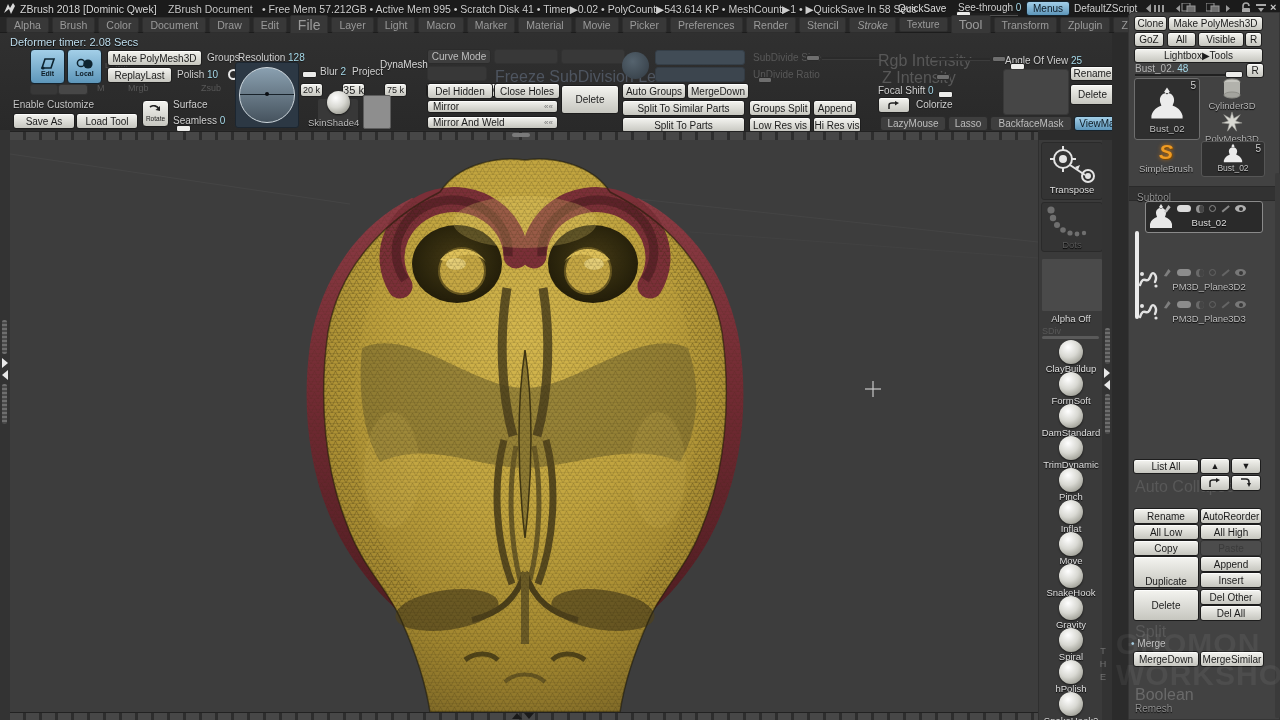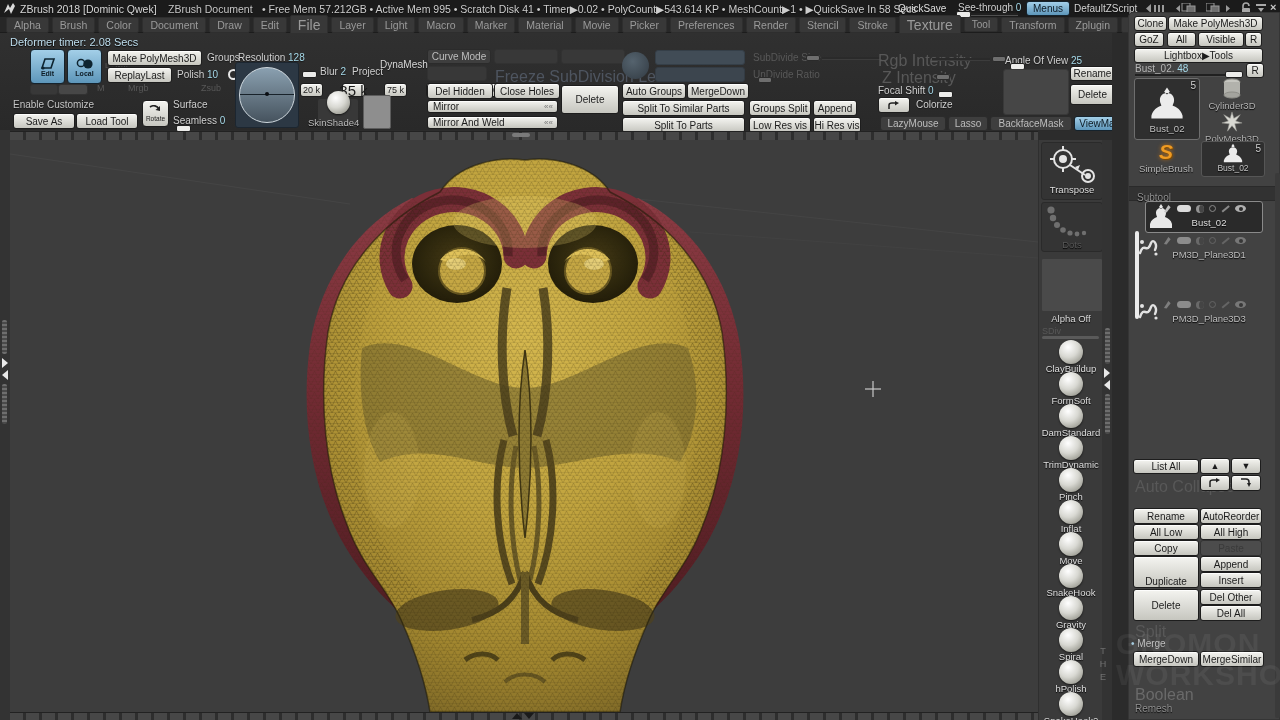--- a/index.html
+++ b/index.html
@@ -95,23 +95,23 @@
       <div style="background: rgb(56, 56, 56); border: 1px solid rgb(46, 46, 46); border-radius: 2px; color: rgb(154, 154, 154); font-size: 10.5px; padding: 1px 7px;">Layer</div>
       <div style="background: rgb(56, 56, 56); border: 1px solid rgb(46, 46, 46); border-radius: 2px; color: rgb(154, 154, 154); font-size: 10.5px; padding: 1px 7px;">Light</div>
       <div style="background: rgb(56, 56, 56); border: 1px solid rgb(46, 46, 46); border-radius: 2px; color: rgb(154, 154, 154); font-size: 10.5px; padding: 1px 7px;">Macro</div>
       <div style="background: rgb(56, 56, 56); border: 1px solid rgb(46, 46, 46); border-radius: 2px; color: rgb(154, 154, 154); font-size: 10.5px; padding: 1px 7px;">Marker</div>
       <div style="background: rgb(56, 56, 56); border: 1px solid rgb(46, 46, 46); border-radius: 2px; color: rgb(154, 154, 154); font-size: 10.5px; padding: 1px 7px;">Material</div>
       <div style="background: rgb(56, 56, 56); border: 1px solid rgb(46, 46, 46); border-radius: 2px; color: rgb(154, 154, 154); font-size: 10.5px; padding: 1px 7px;">Movie</div>
       <div style="background: rgb(56, 56, 56); border: 1px solid rgb(46, 46, 46); border-radius: 2px; color: rgb(154, 154, 154); font-size: 10.5px; padding: 1px 7px;">Picker</div>
       <div style="background: rgb(56, 56, 56); border: 1px solid rgb(46, 46, 46); border-radius: 2px; color: rgb(154, 154, 154); font-size: 10.5px; padding: 1px 7px;">Preferences</div>
       <div style="background: rgb(56, 56, 56); border: 1px solid rgb(46, 46, 46); border-radius: 2px; color: rgb(154, 154, 154); font-size: 10.5px; padding: 1px 7px;">Render</div>
       <div style="background: rgb(56, 56, 56); border: 1px solid rgb(46, 46, 46); border-radius: 2px; color: rgb(154, 154, 154); font-size: 10.5px; padding: 1px 7px;">Stencil</div>
-      <div style="background: rgb(56, 56, 56); border: 1px solid rgb(46, 46, 46); border-radius: 2px; color: rgb(154, 154, 154); font-size: 10.5px; padding: 1px 7px;">Stroke</div>
-      <div style="background: rgb(56, 56, 56); border: 1px solid rgb(46, 46, 46); border-radius: 2px; color: rgb(154, 154, 154); font-size: 14px; padding: 1px 7px;">Texture</div>
-      <div style="background: rgb(56, 56, 56); border: 1px solid rgb(46, 46, 46); border-radius: 2px; color: rgb(154, 154, 154); font-size: 10px; padding: 1px 7px;">Tool</div>
+      <div style="background: rgb(56, 56, 56); border: 1px solid rgb(46, 46, 46); border-radius: 2px; color: rgb(154, 154, 154); font-size: 10.5px; padding: 1px 7px; font-style: italic;">Stroke</div>
+      <div style="background: rgb(56, 56, 56); border: 1px solid rgb(46, 46, 46); border-radius: 2px; color: rgb(154, 154, 154); font-size: 10px; padding: 1px 7px;">Texture</div>
+      <div style="background: rgb(56, 56, 56); border: 1px solid rgb(46, 46, 46); border-radius: 2px; color: rgb(154, 154, 154); font-size: 13px; padding: 1px 7px;">Tool</div>
       <div style="background: rgb(56, 56, 56); border: 1px solid rgb(46, 46, 46); border-radius: 2px; color: rgb(154, 154, 154); font-size: 10.5px; padding: 1px 7px;">Transform</div>
       <div style="background: rgb(56, 56, 56); border: 1px solid rgb(46, 46, 46); border-radius: 2px; color: rgb(154, 154, 154); font-size: 10.5px; padding: 1px 7px;">Zplugin</div>
       <div style="background: rgb(56, 56, 56); border: 1px solid rgb(46, 46, 46); border-radius: 2px; color: rgb(154, 154, 154); font-size: 10.5px; padding: 1px 7px;">Zscript</div>
     </div>
 
   <div class="abs" style="left:0;top:33px;width:1130px;height:97px;background:linear-gradient(#303030,#292929);">
     <span class="abs" style="left:10px;top:3px;font-size:11px;color:#bcdcec;text-shadow:0 1px 1px #000;">Deformer timer: 2.08 Secs</span>
 
     <div class="abs bl" style="left:30px;top:16px;width:33px;height:33px;flex-direction:column;border-radius:4px;">
       <svg width="16" height="13" viewBox="0 0 16 13">
@@ -171,21 +171,21 @@
       <div class="abs" style="left:4px;top:31px;width:54px;height:1px;background:#18222a;"></div>
       <div class="abs" style="left:29px;top:29px;width:4px;height:4px;border-radius:50%;background:#0a0e12;"></div>
     </div>
 
     <div class="abs hd" style="left:302px;top:38px;"></div>
     <span class="abs lbl" style="left:320px;top:33px;"><span>Blur</span> <span class="cy">2</span></span>
     <span class="abs lbl" style="left:352px;top:33px;">Project</span>
     <span class="abs lbl" style="left:380px;top:26px;color:#d8d8d8;">DynaMesh</span>
     <div id="dynares" class="abs" style="left:300px;top:50px;display:flex;gap:19px;">
         <div class="w" style="width: 21px; height: 12px; font-size: 9px;">20 k</div>
-        <div class="w" style="width: 21px; height: 12px; font-size: 15px;">35 k</div>
+        <div class="w" style="width: 21px; height: 12px; font-size: 11px;">35 k</div>
         <div class="w" style="width: 21px; height: 12px; font-size: 9px;">75 k</div>
         <div class="w" style="width: 28px; height: 12px; font-size: 9px;">150 k</div>
         <div class="w" style="width: 28px; height: 12px; font-size: 9px;">250 k</div>
       </div>
 
     <div class="abs" style="left:318px;top:66px;width:40px;height:28px;background:#383838;border-radius:2px;">
       <div class="sphere abs" style="left:9px;top:-8px;width:23px;height:23px;"></div>
     </div>
     <span class="abs blab" style="left:308px;top:84px;color:#bdbdbd;">SkinShade4</span>
     <div class="abs" style="left:363px;top:62px;width:26px;height:32px;background:#8e8e8e;border:1px solid #5c5c5c;border-radius:2px;"></div>
@@ -559,41 +559,41 @@
               <span style="position: absolute; left: 3px; top: -1px; width: 8px; height: 10px; border-radius: 50%; background: rgb(71, 71, 71);"></span>
             </span>
             <span style="width: 7px; height: 7px; border: 1.5px solid rgb(142, 142, 142); border-radius: 50%; box-sizing: border-box;"></span>
             <span style="width: 9px; height: 1.5px; background: rgb(142, 142, 142); transform: rotate(-40deg);"></span>
             <span style="position: relative; width: 11px; height: 7px; background: rgb(184, 184, 184); border-radius: 50%;">
               <span style="position: absolute; left: 3.5px; top: 1.5px; width: 4px; height: 4px; border-radius: 50%; background: rgb(42, 42, 42);"></span>
             </span>
           </span>
           <div class="abs" style="left: 30px; top: 16px; width: 100px; text-align: center; font-size: 9.5px; color: rgb(222, 222, 222); text-shadow: rgb(0, 0, 0) 0px 1px 1px;">Bust_02</div>
         </div>
-        <div class="abs" style="left: 0px; top: 34px; width: 150px; height: 31px;">
+        <div class="abs" style="left: 0px; top: 66px; width: 150px; height: 31px;">
           <svg width="24" height="26" viewBox="0 0 24 26" style="position: absolute; left: 8px; top: 2px;">
             <path d="M3,18 C7,6 10,20 14,8 C16,3 21,9 18,15" fill="none" stroke="#e2e2e2" stroke-width="2.4" stroke-linecap="round"></path>
             <circle cx="5" cy="7" r="2" fill="#e2e2e2"></circle>
             <circle cx="19" cy="19" r="1.6" fill="#e2e2e2"></circle>
           </svg>
           <span class="abs" style="left: 34px; top: 3px; width: 92px; height: 9px; display: flex; gap: 5px; align-items: center; opacity: 0.45;">
             <svg width="9" height="9" viewBox="0 0 10 10">
               <path d="M1,9 L6,1 L8.5,3.5 L4,9.5 Z" fill="#c8c8c8"></path>
             </svg>
             <span style="width: 14px; height: 7px; background: rgb(230, 230, 230); border-radius: 4px;"></span>
             <span style="position: relative; width: 8px; height: 8px; border-radius: 50%; background: rgb(154, 154, 154); overflow: hidden;">
               <span style="position: absolute; left: 3px; top: -1px; width: 8px; height: 10px; border-radius: 50%; background: rgb(71, 71, 71);"></span>
             </span>
             <span style="width: 7px; height: 7px; border: 1.5px solid rgb(142, 142, 142); border-radius: 50%; box-sizing: border-box;"></span>
             <span style="width: 9px; height: 1.5px; background: rgb(142, 142, 142); transform: rotate(-40deg);"></span>
             <span style="position: relative; width: 11px; height: 7px; background: rgb(184, 184, 184); border-radius: 50%;">
               <span style="position: absolute; left: 3.5px; top: 1.5px; width: 4px; height: 4px; border-radius: 50%; background: rgb(42, 42, 42);"></span>
             </span>
           </span>
-          <div class="abs" style="left: 30px; top: 16px; width: 100px; text-align: center; font-size: 9.5px; color: rgb(189, 189, 189); text-shadow: rgb(0, 0, 0) 0px 1px 1px;">PM3D_Plane3D1</div>
+          <div class="abs" style="left: 30px; top: 16px; width: 100px; text-align: center; font-size: 9.5px; color: rgb(189, 189, 189); text-shadow: rgb(0, 0, 0) 0px 1px 1px;">PM3D_Plane3D2</div>
         </div>
         <div class="abs" style="left: 0px; top: 98px; width: 150px; height: 31px;">
           <svg width="24" height="26" viewBox="0 0 24 26" style="position: absolute; left: 8px; top: 2px;">
             <path d="M3,18 C7,6 10,20 14,8 C16,3 21,9 18,15" fill="none" stroke="#e2e2e2" stroke-width="2.4" stroke-linecap="round"></path>
             <circle cx="5" cy="7" r="2" fill="#e2e2e2"></circle>
             <circle cx="19" cy="19" r="1.6" fill="#e2e2e2"></circle>
           </svg>
           <span class="abs" style="left: 34px; top: 3px; width: 92px; height: 9px; display: flex; gap: 5px; align-items: center; opacity: 0.45;">
             <svg width="9" height="9" viewBox="0 0 10 10">
               <path d="M1,9 L6,1 L8.5,3.5 L4,9.5 Z" fill="#c8c8c8"></path>

